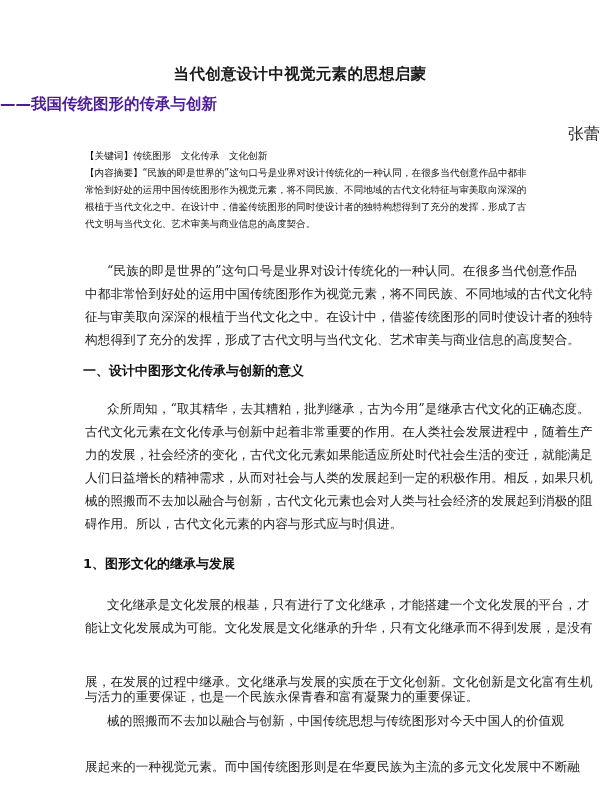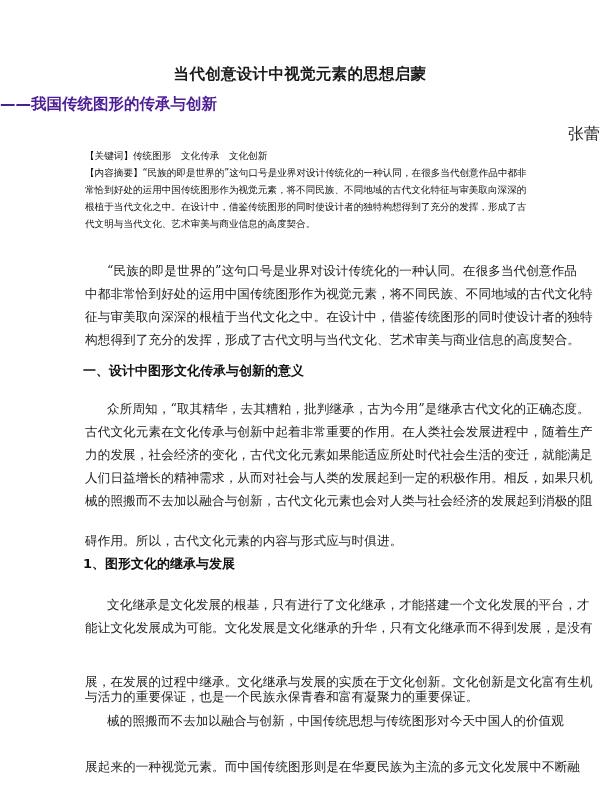--- a/index.html
+++ b/index.html
@@ -36,21 +36,21 @@
   <div class="line body-line serif" style="top:309px;">征与审美取向深深的根植于当代文化之中。在设计中，借鉴传统图形的同时使设计者的独特</div>
   <div class="line body-line serif" style="top:332px;">构想得到了充分的发挥，形成了古代文明与当代文化、艺术审美与商业信息的高度契合。</div>
 
   <div class="line heading sans" style="top:362px;">一、设计中图形文化传承与创新的意义</div>
 
   <div class="line body-line serif indent" style="top:401px;">众所周知，“取其精华，去其糟粕，批判继承，古为今用”是继承古代文化的正确态度。</div>
   <div class="line body-line serif" style="top:424px;">古代文化元素在文化传承与创新中起着非常重要的作用。在人类社会发展进程中，随着生产</div>
   <div class="line body-line serif" style="top:447px;">力的发展，社会经济的变化，古代文化元素如果能适应所处时代社会生活的变迁，就能满足</div>
   <div class="line body-line serif" style="top:470px;">人们日益增长的精神需求，从而对社会与人类的发展起到一定的积极作用。相反，如果只机</div>
   <div class="line body-line serif" style="top:493px;">械的照搬而不去加以融合与创新，古代文化元素也会对人类与社会经济的发展起到消极的阻</div>
-  <div class="line body-line serif" style="top:533px;">碍作用。所以，古代文化元素的内容与形式应与时俱进。</div>
+  <div class="line body-line serif" style="top:516px;">碍作用。所以，古代文化元素的内容与形式应与时俱进。</div>
 
   <div class="line heading sans" style="top:555px;">1、图形文化的继承与发展</div>
 
   <div class="line body-line serif indent" style="top:597px;">文化继承是文化发展的根基，只有进行了文化继承，才能搭建一个文化发展的平台，才</div>
   <div class="line body-line serif" style="top:620px;">能让文化发展成为可能。文化发展是文化继承的升华，只有文化继承而不得到发展，是没有</div>
   <div class="line body-line serif" style="top:666px;margin-top:8px;">展，在发展的过程中继承。文化继承与发展的实质在于文化创新。文化创新是文化富有生机</div>
   <div class="line body-line serif" style="top:689px;">与活力的重要保证，也是一个民族永保青春和富有凝聚力的重要保证。</div>
 
   <div class="line body-line serif indent" style="top:713px;">械的照搬而不去加以融合与创新，中国传统思想与传统图形对今天中国人的价值观</div>
   <div class="line body-line serif" style="top:759px;">展起来的一种视觉元素。而中国传统图形则是在华夏民族为主流的多元文化发展中不断融</div>

